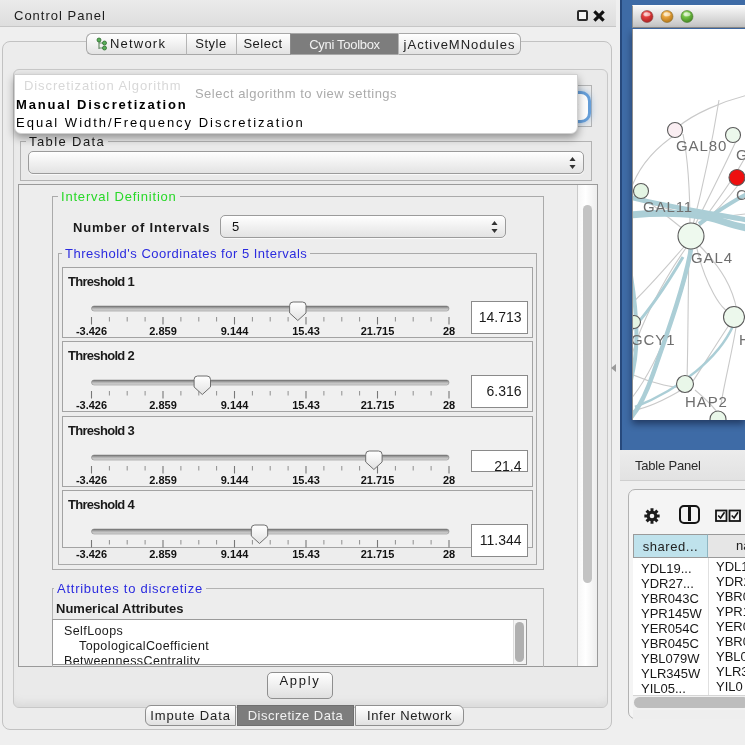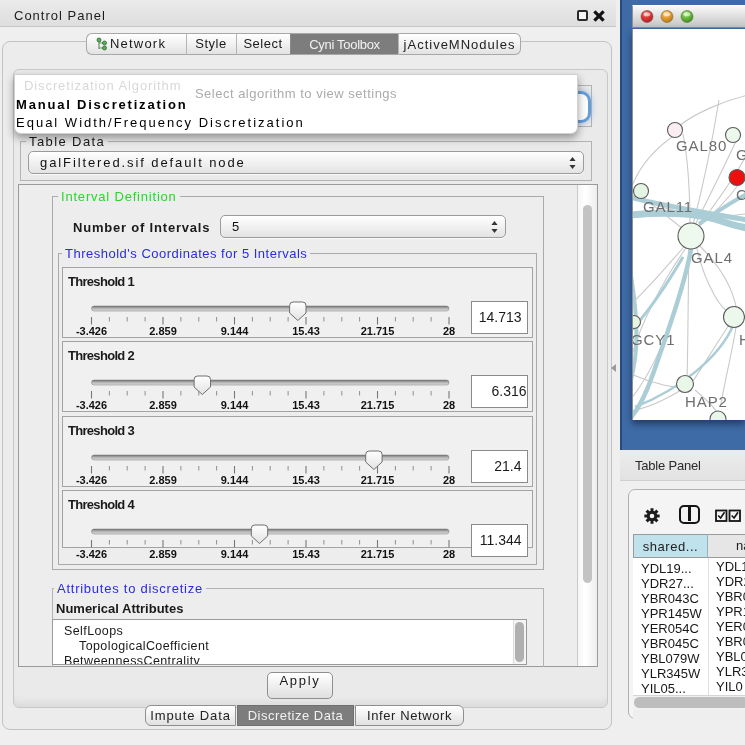--- a/index.html
+++ b/index.html
@@ -56,21 +56,20 @@
 <div class="t" style="left:560px;top:94px;width:28px;height:26px;border-radius:7px;background:#fdfdfd;box-shadow:0 0 0 3px rgba(92,152,214,.9),0 0 6px 3px rgba(92,152,214,.55);"></div>
 <svg class="t" style="left:570px;top:99px" width="10" height="16" viewBox="0 0 10 16">
       <path d="M5 1 L8.4 5.6 H1.6 Z" fill="#bbb"></path>
       <path d="M5 15 L1.6 10.4 H8.4 Z" fill="#bbb"></path>
     </svg>
 
 <div class="tb" style="left:20px;top:141px;width:572px;height:40px;">
       <span class="lbl" style="background:#eaeaea;letter-spacing:1.4px;">Table Data</span>
     </div>
 <div class="combo" style="left:28px;top:151px;width:556px;height:23px;">
-  <span class="tx" style="letter-spacing:1.9px;">galFiltered.sif default node</span>
   <svg class="arr" style="top:4px;right:6px" width="9" height="15" viewBox="0 0 9 15">
         <path d="M4.5 1 L7.8 5.4 H1.2 Z" fill="#333"></path>
         <path d="M4.5 14 L1.2 9.6 H7.8 Z" fill="#333"></path>
       </svg>
 </div>
 
 <div class="t" style="left:18px;top:184px;width:580px;height:483px;background:#ededed;border:1px solid #9a9a9a;"></div>
 
 <div class="t" style="left:577px;top:185px;width:20px;height:481px;background:linear-gradient(90deg,#f6f6f6,#ffffff 40%,#ededed);border-left:1px solid #c9c9c9;"></div>
 <div class="t" style="left:583px;top:205px;width:9px;height:378px;background:#c3c3c3;border-radius:5px;"></div>
@@ -162,21 +161,21 @@
         <line x1="368.1" y1="49" x2="368.1" y2="53.5" stroke="#8f8f8f" stroke-width="1"></line>
         <line x1="386.0" y1="49" x2="386.0" y2="56.5" stroke="#777" stroke-width="1.1"></line>
 <text x="28.5" y="66.5" font-size="11" font-weight="bold" text-anchor="middle" fill="#111" font-family="Liberation Sans">-3.426</text>
         <text x="100.0" y="66.5" font-size="11" font-weight="bold" text-anchor="middle" fill="#111" font-family="Liberation Sans">2.859</text>
         <text x="171.5" y="66.5" font-size="11" font-weight="bold" text-anchor="middle" fill="#111" font-family="Liberation Sans">9.144</text>
         <text x="243.0" y="66.5" font-size="11" font-weight="bold" text-anchor="middle" fill="#111" font-family="Liberation Sans">15.43</text>
         <text x="314.5" y="66.5" font-size="11" font-weight="bold" text-anchor="middle" fill="#111" font-family="Liberation Sans">21.715</text>
         <text x="386.0" y="66.5" font-size="11" font-weight="bold" text-anchor="middle" fill="#111" font-family="Liberation Sans">28</text>
 <path d="M 131.1 45 L 131.1 37.5 Q 131.1 34 134.6 34 L 144.0 34 Q 147.5 34 147.5 37.5 L 147.5 45 L 139.3 52.5 Z" fill="url(#thg)" stroke="#6e6e6e" stroke-width="1"></path>
 </svg>
-<div style="position:absolute;left:407.5px;top:33px;width:57px;height:33px;background:#fff;border:1px solid #8a8a8a;font-size:14px;text-align:right;line-height:31px;">6.316</div>
+<div style="position:absolute;left:407.5px;top:33px;width:57px;height:33px;background:#fff;border:1px solid #8a8a8a;font-size:14px;text-align:right;padding-right:5px;line-height:31px;">6.316</div>
 </div>
 <div class="t" style="left:62px;top:416px;width:471px;height:71px;background:#f0f0f0;border:1px solid #a3a3a3;">
 <div style="position:absolute;left:5px;top:6px;font-size:13px;font-weight:bold;letter-spacing:-0.7px;">Threshold 3</div>
 <svg style="position:absolute;left:0;top:0" width="471" height="71" viewBox="0 0 471 71">
 <rect x="28.5" y="38" width="357.5" height="5" rx="2.5" fill="url(#trg)" stroke="#7a7a7a" stroke-width="0.5"></rect>
 <line x1="28.5" y1="49" x2="28.5" y2="56.5" stroke="#777" stroke-width="1.1"></line>
         <line x1="46.4" y1="49" x2="46.4" y2="53.5" stroke="#8f8f8f" stroke-width="1"></line>
         <line x1="64.2" y1="49" x2="64.2" y2="53.5" stroke="#8f8f8f" stroke-width="1"></line>
         <line x1="82.1" y1="49" x2="82.1" y2="53.5" stroke="#8f8f8f" stroke-width="1"></line>
         <line x1="100.0" y1="49" x2="100.0" y2="56.5" stroke="#777" stroke-width="1.1"></line>
@@ -197,21 +196,21 @@
         <line x1="368.1" y1="49" x2="368.1" y2="53.5" stroke="#8f8f8f" stroke-width="1"></line>
         <line x1="386.0" y1="49" x2="386.0" y2="56.5" stroke="#777" stroke-width="1.1"></line>
 <text x="28.5" y="66.5" font-size="11" font-weight="bold" text-anchor="middle" fill="#111" font-family="Liberation Sans">-3.426</text>
         <text x="100.0" y="66.5" font-size="11" font-weight="bold" text-anchor="middle" fill="#111" font-family="Liberation Sans">2.859</text>
         <text x="171.5" y="66.5" font-size="11" font-weight="bold" text-anchor="middle" fill="#111" font-family="Liberation Sans">9.144</text>
         <text x="243.0" y="66.5" font-size="11" font-weight="bold" text-anchor="middle" fill="#111" font-family="Liberation Sans">15.43</text>
         <text x="314.5" y="66.5" font-size="11" font-weight="bold" text-anchor="middle" fill="#111" font-family="Liberation Sans">21.715</text>
         <text x="386.0" y="66.5" font-size="11" font-weight="bold" text-anchor="middle" fill="#111" font-family="Liberation Sans">28</text>
 <path d="M 302.7 45 L 302.7 37.5 Q 302.7 34 306.2 34 L 315.6 34 Q 319.1 34 319.1 37.5 L 319.1 45 L 310.9 52.5 Z" fill="url(#thg)" stroke="#6e6e6e" stroke-width="1"></path>
 </svg>
-<div style="position:absolute;left:407.5px;top:33px;width:57px;height:33px;background:#fff;border:1px solid #8a8a8a;font-size:14px;text-align:right;padding-right:5px;line-height:31px;">21.4</div>
+<div style="position:absolute;left:407.5px;top:33px;width:57px;height:22px;background:#fff;border:1px solid #8a8a8a;font-size:14px;text-align:right;padding-right:5px;line-height:31px;">21.4</div>
 </div>
 <div class="t" style="left:62px;top:490px;width:471px;height:58px;background:#f0f0f0;border:1px solid #a3a3a3;">
 <div style="position:absolute;left:5px;top:6px;font-size:13px;font-weight:bold;letter-spacing:-0.7px;">Threshold 4</div>
 <svg style="position:absolute;left:0;top:0" width="471" height="71" viewBox="0 0 471 71">
 <rect x="28.5" y="38" width="357.5" height="5" rx="2.5" fill="url(#trg)" stroke="#7a7a7a" stroke-width="0.5"></rect>
 <line x1="28.5" y1="49" x2="28.5" y2="56.5" stroke="#777" stroke-width="1.1"></line>
         <line x1="46.4" y1="49" x2="46.4" y2="53.5" stroke="#8f8f8f" stroke-width="1"></line>
         <line x1="64.2" y1="49" x2="64.2" y2="53.5" stroke="#8f8f8f" stroke-width="1"></line>
         <line x1="82.1" y1="49" x2="82.1" y2="53.5" stroke="#8f8f8f" stroke-width="1"></line>
         <line x1="100.0" y1="49" x2="100.0" y2="56.5" stroke="#777" stroke-width="1.1"></line>

